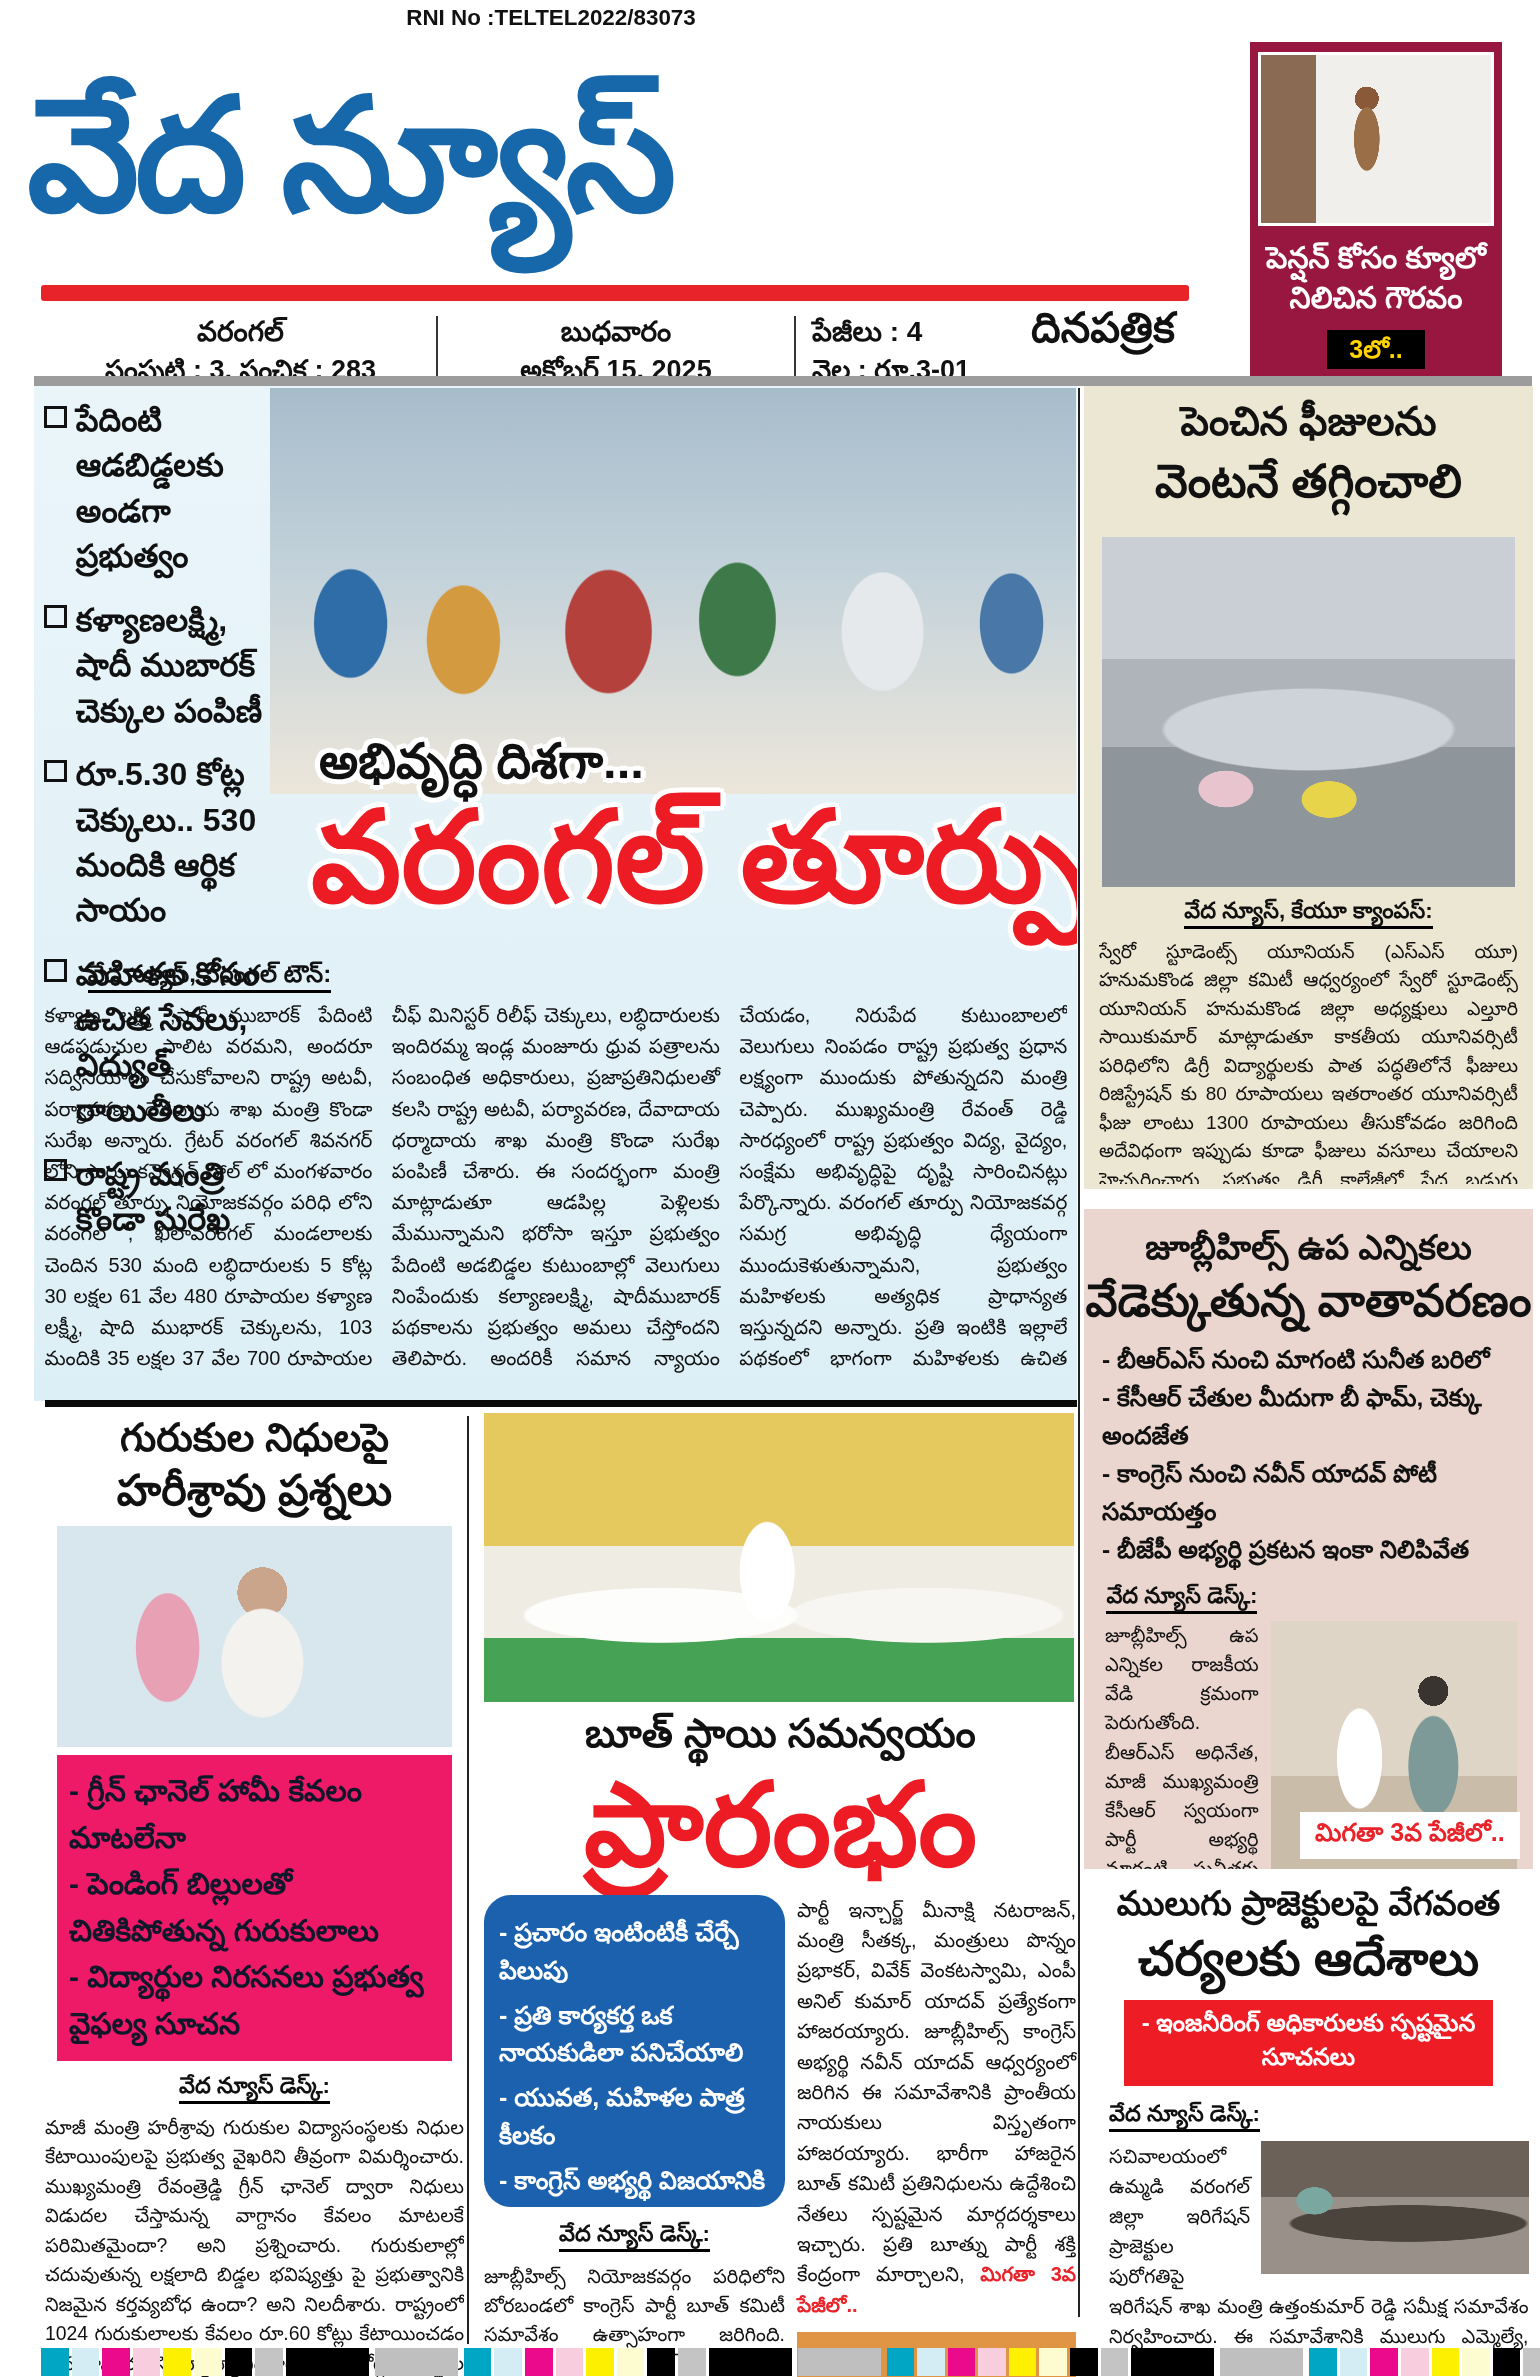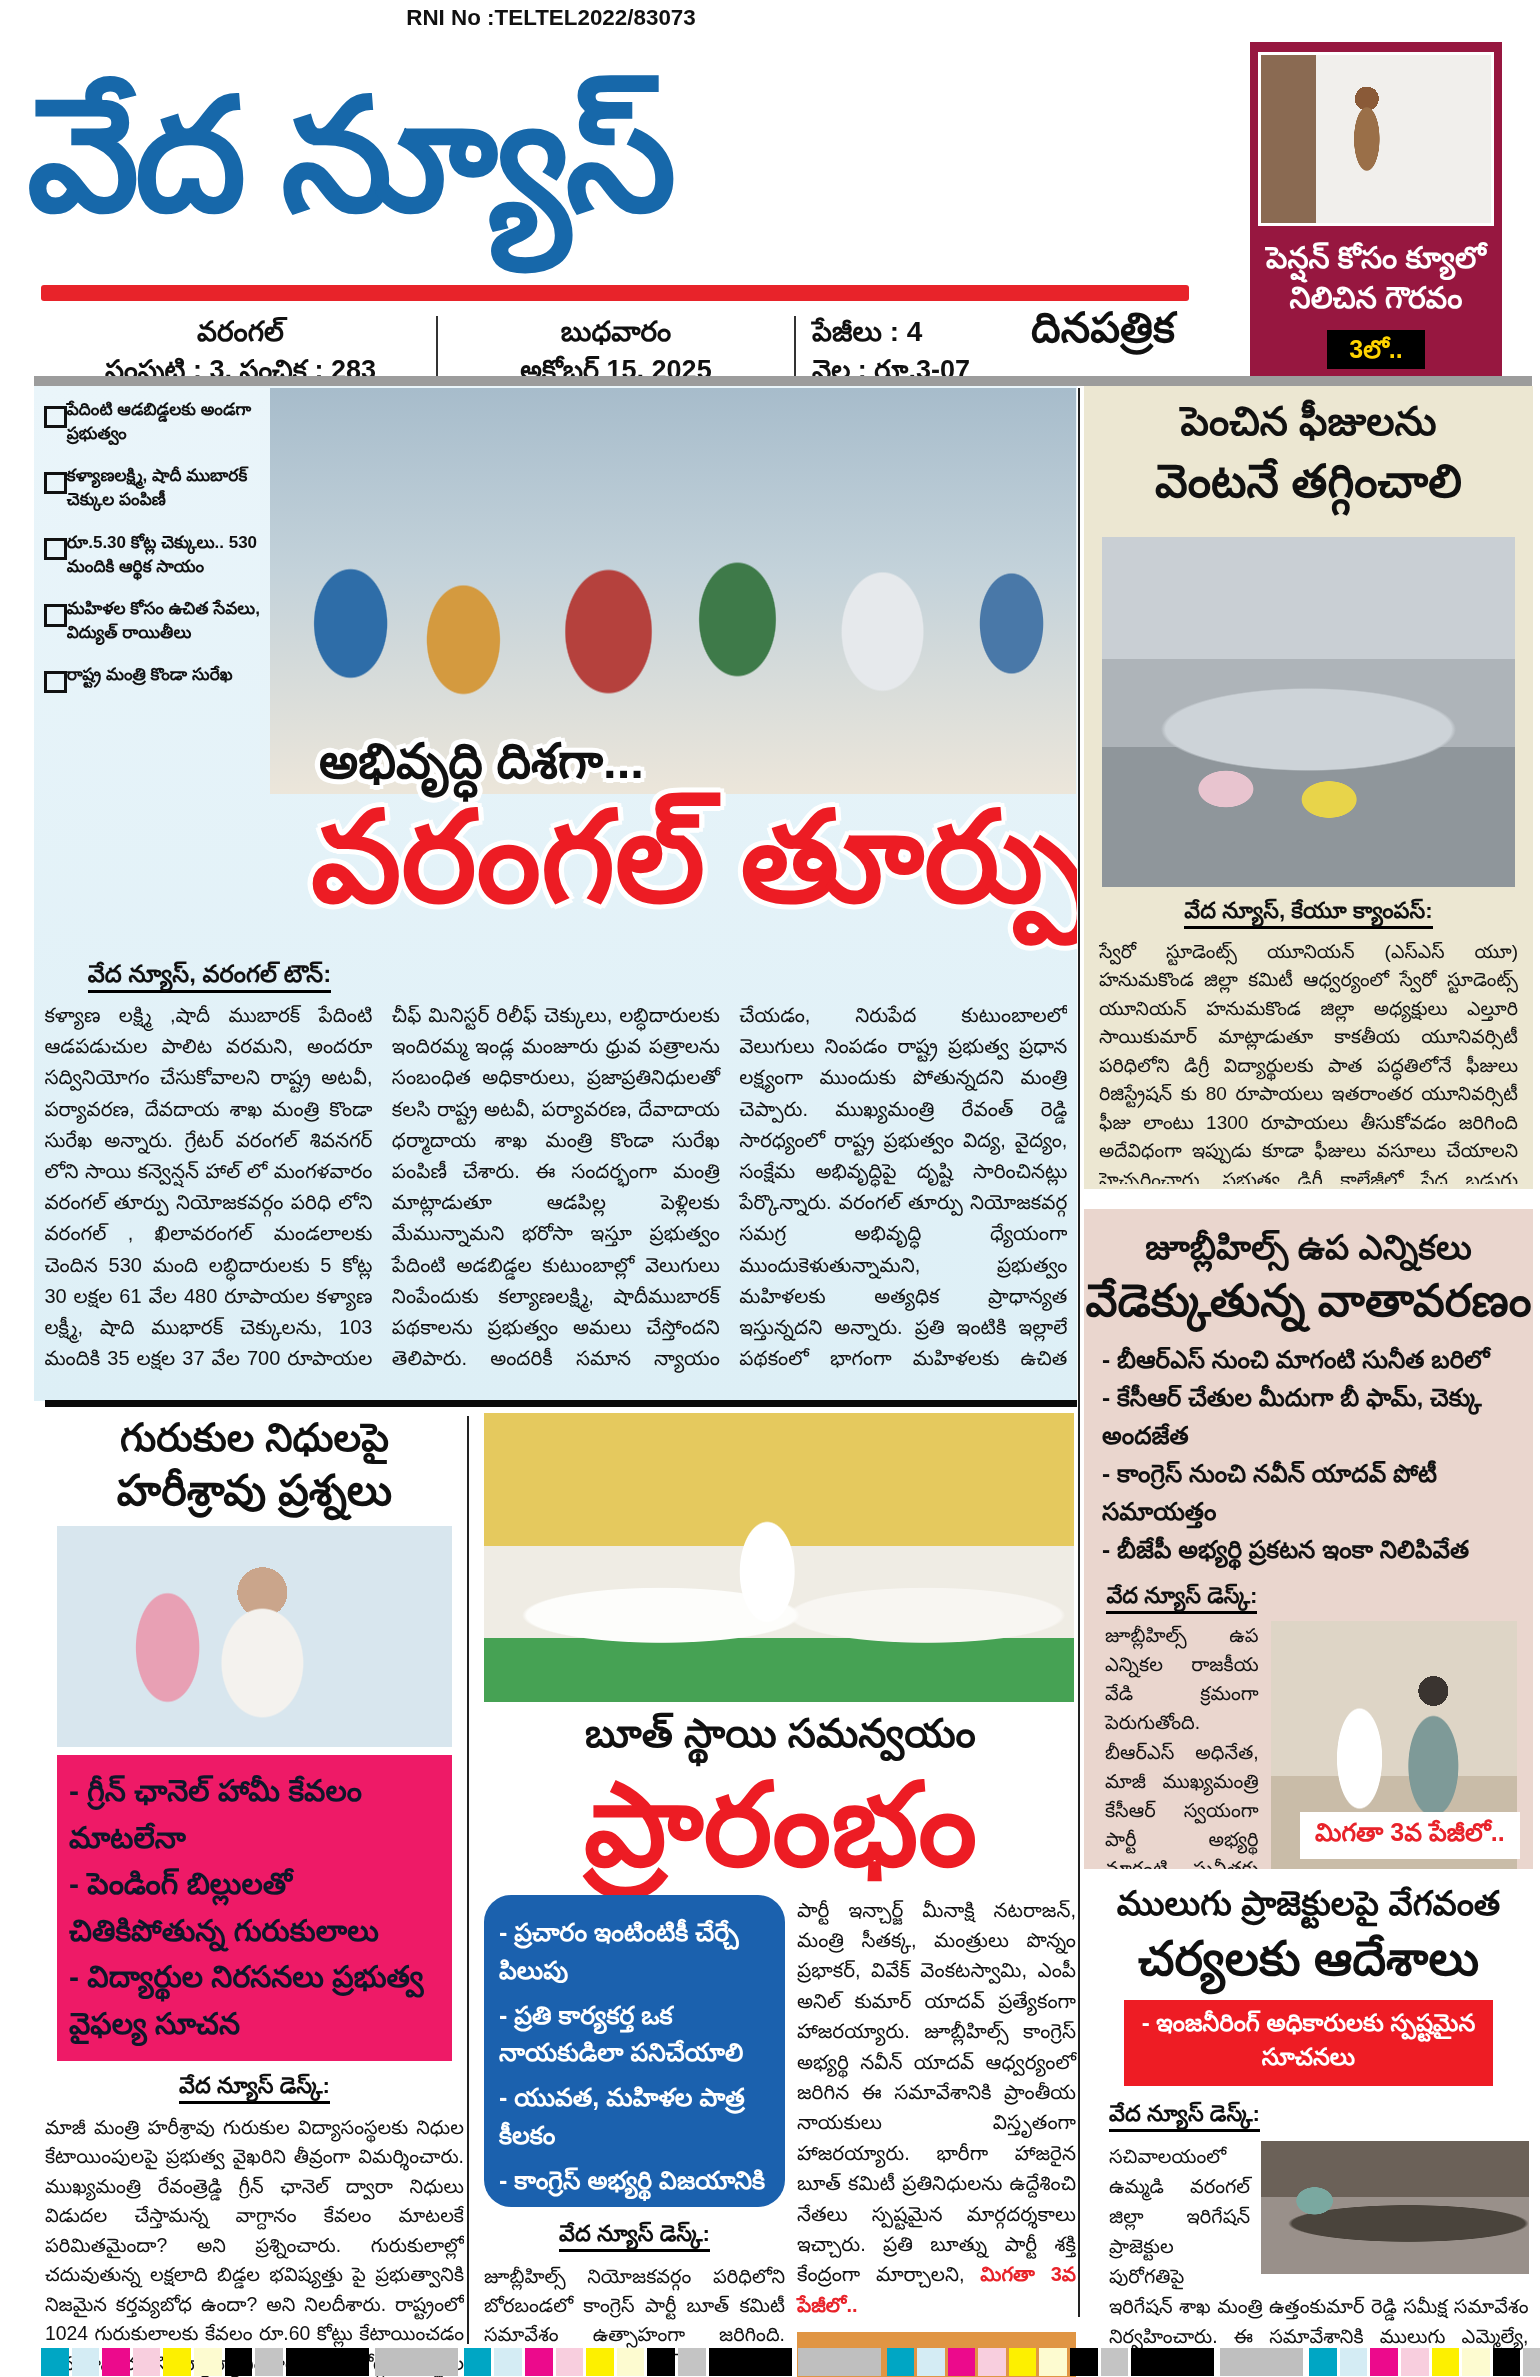--- a/index.html
+++ b/index.html
@@ -28,21 +28,21 @@
       radial-gradient(ellipse 21px 52px at 46% 50%, #9a6f48 0 60%, transparent 62%),
       radial-gradient(circle 12px at 46% 26%, #8a5a38 0 100%, transparent 100%),
       linear-gradient(90deg,#8a6a52 0 24%, #f1efec 24% 100%);}
   #promo-title{margin-top:12px;padding:0 0;color:#fff;font-size:30px;font-weight:800;text-align:center;line-height:1.32;}
   #promo-ref{margin:12px auto 0;width:98px;height:39px;background:#000;color:#ffd400;
     font-size:25px;font-weight:800;text-align:center;line-height:39px;}
   #gray-bar{left:34px;top:376px;width:1498px;height:9.7px;background:#9c9c9c;}
   
   #main-section{left:34px;top:386px;width:1043px;height:1015px;background:linear-gradient(180deg,#eaf5fa,#ddeff6);overflow:hidden;}
   #lead-bullets{position:absolute;left:10.4px;top:12px;width:225px;}
-  .lead-bullet{display:flex;font-size:17px;font-weight:bold;line-height:1.42;margin-bottom:18px;}
+  .lead-bullet{display:flex;gap:9px;font-size:32px;font-weight:bold;line-height:1.42;margin-bottom:18px;}
   .bullet-sq{flex:none;width:16.4px;height:16.4px;border:3px solid #111;margin-top:7.5px;background:transparent;}
   #main-photo{position:absolute;left:236px;top:1.5px;width:806px;height:406px;
     background:
       radial-gradient(ellipse 60px 89px at 10% 58%, #2e6da8 0 60%, transparent 62%),
       radial-gradient(ellipse 60px 89px at 24% 62%, #d49a3f 0 60%, transparent 62%),
       radial-gradient(ellipse 71px 101px at 42% 60%, #b5413d 0 60%, transparent 62%),
       radial-gradient(ellipse 63px 93px at 58% 57%, #3e7a49 0 60%, transparent 62%),
       radial-gradient(ellipse 67px 97px at 76% 60%, #e6e9ec 0 60%, transparent 62%),
       radial-gradient(ellipse 52px 82px at 92% 58%, #4978a8 0 60%, transparent 62%),
       linear-gradient(180deg,#a7bccb 0%,#c3d2da 45%,#ece6da 100%);}
@@ -153,21 +153,21 @@
   <span class="info-l2">సంపుటి : 3,  సంచిక : 283</span>
 </div>
 <div class="info-div" id="info-div1"></div>
 <div class="info-cell" id="info-cell2">
   <span class="info-l1">బుధవారం</span>
   <span class="info-l2">అక్టోబర్ 15, 2025</span>
 </div>
 <div class="info-div" id="info-div2"></div>
 <div class="info-cell" id="info-cell3">
   <span class="info-l1">పేజీలు : 4</span>
-  <span class="info-l2">వెల : రూ.3-07</span>
+  <span class="info-l2">వెల : రూ.3-01</span>
 </div>
 
 <div class="abs" id="promo">
   <div id="promo-photo"></div>
   <div id="promo-title">పెన్షన్ కోసం క్యూలో నిలిచిన గౌరవం</div>
   <div id="promo-ref">3లో..</div>
 </div>
 
 <div class="abs" id="gray-bar"></div>
 

